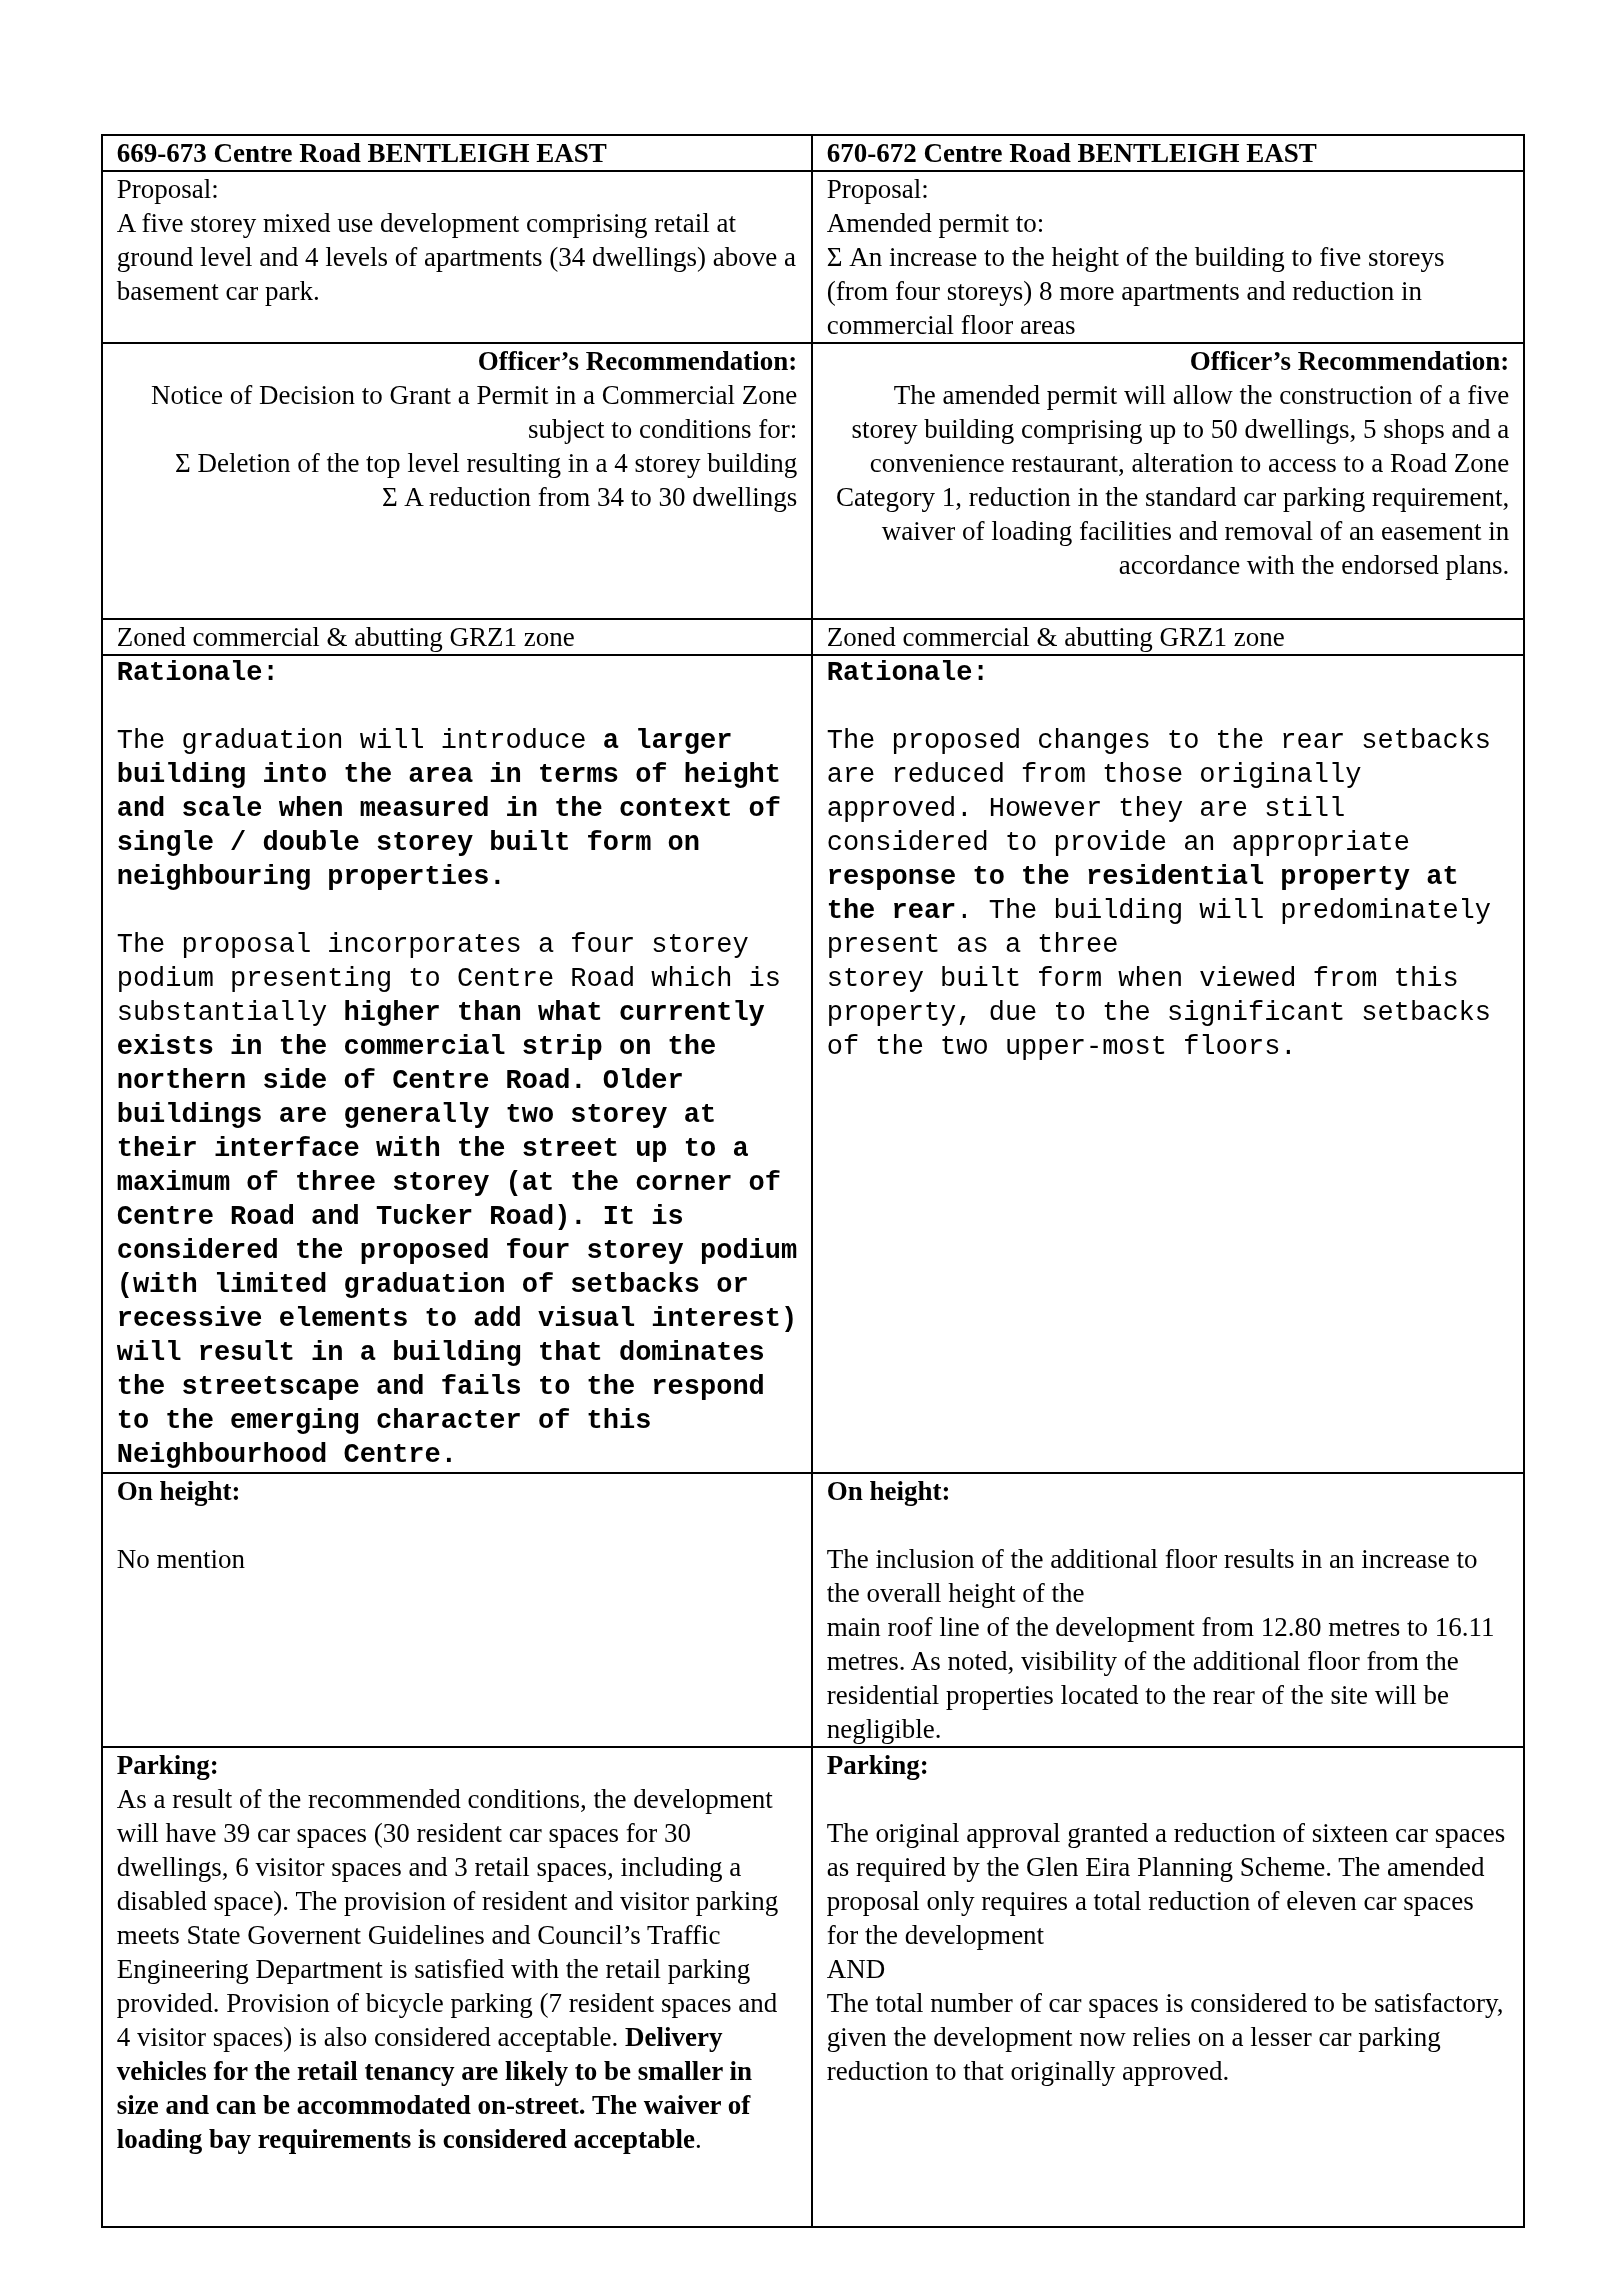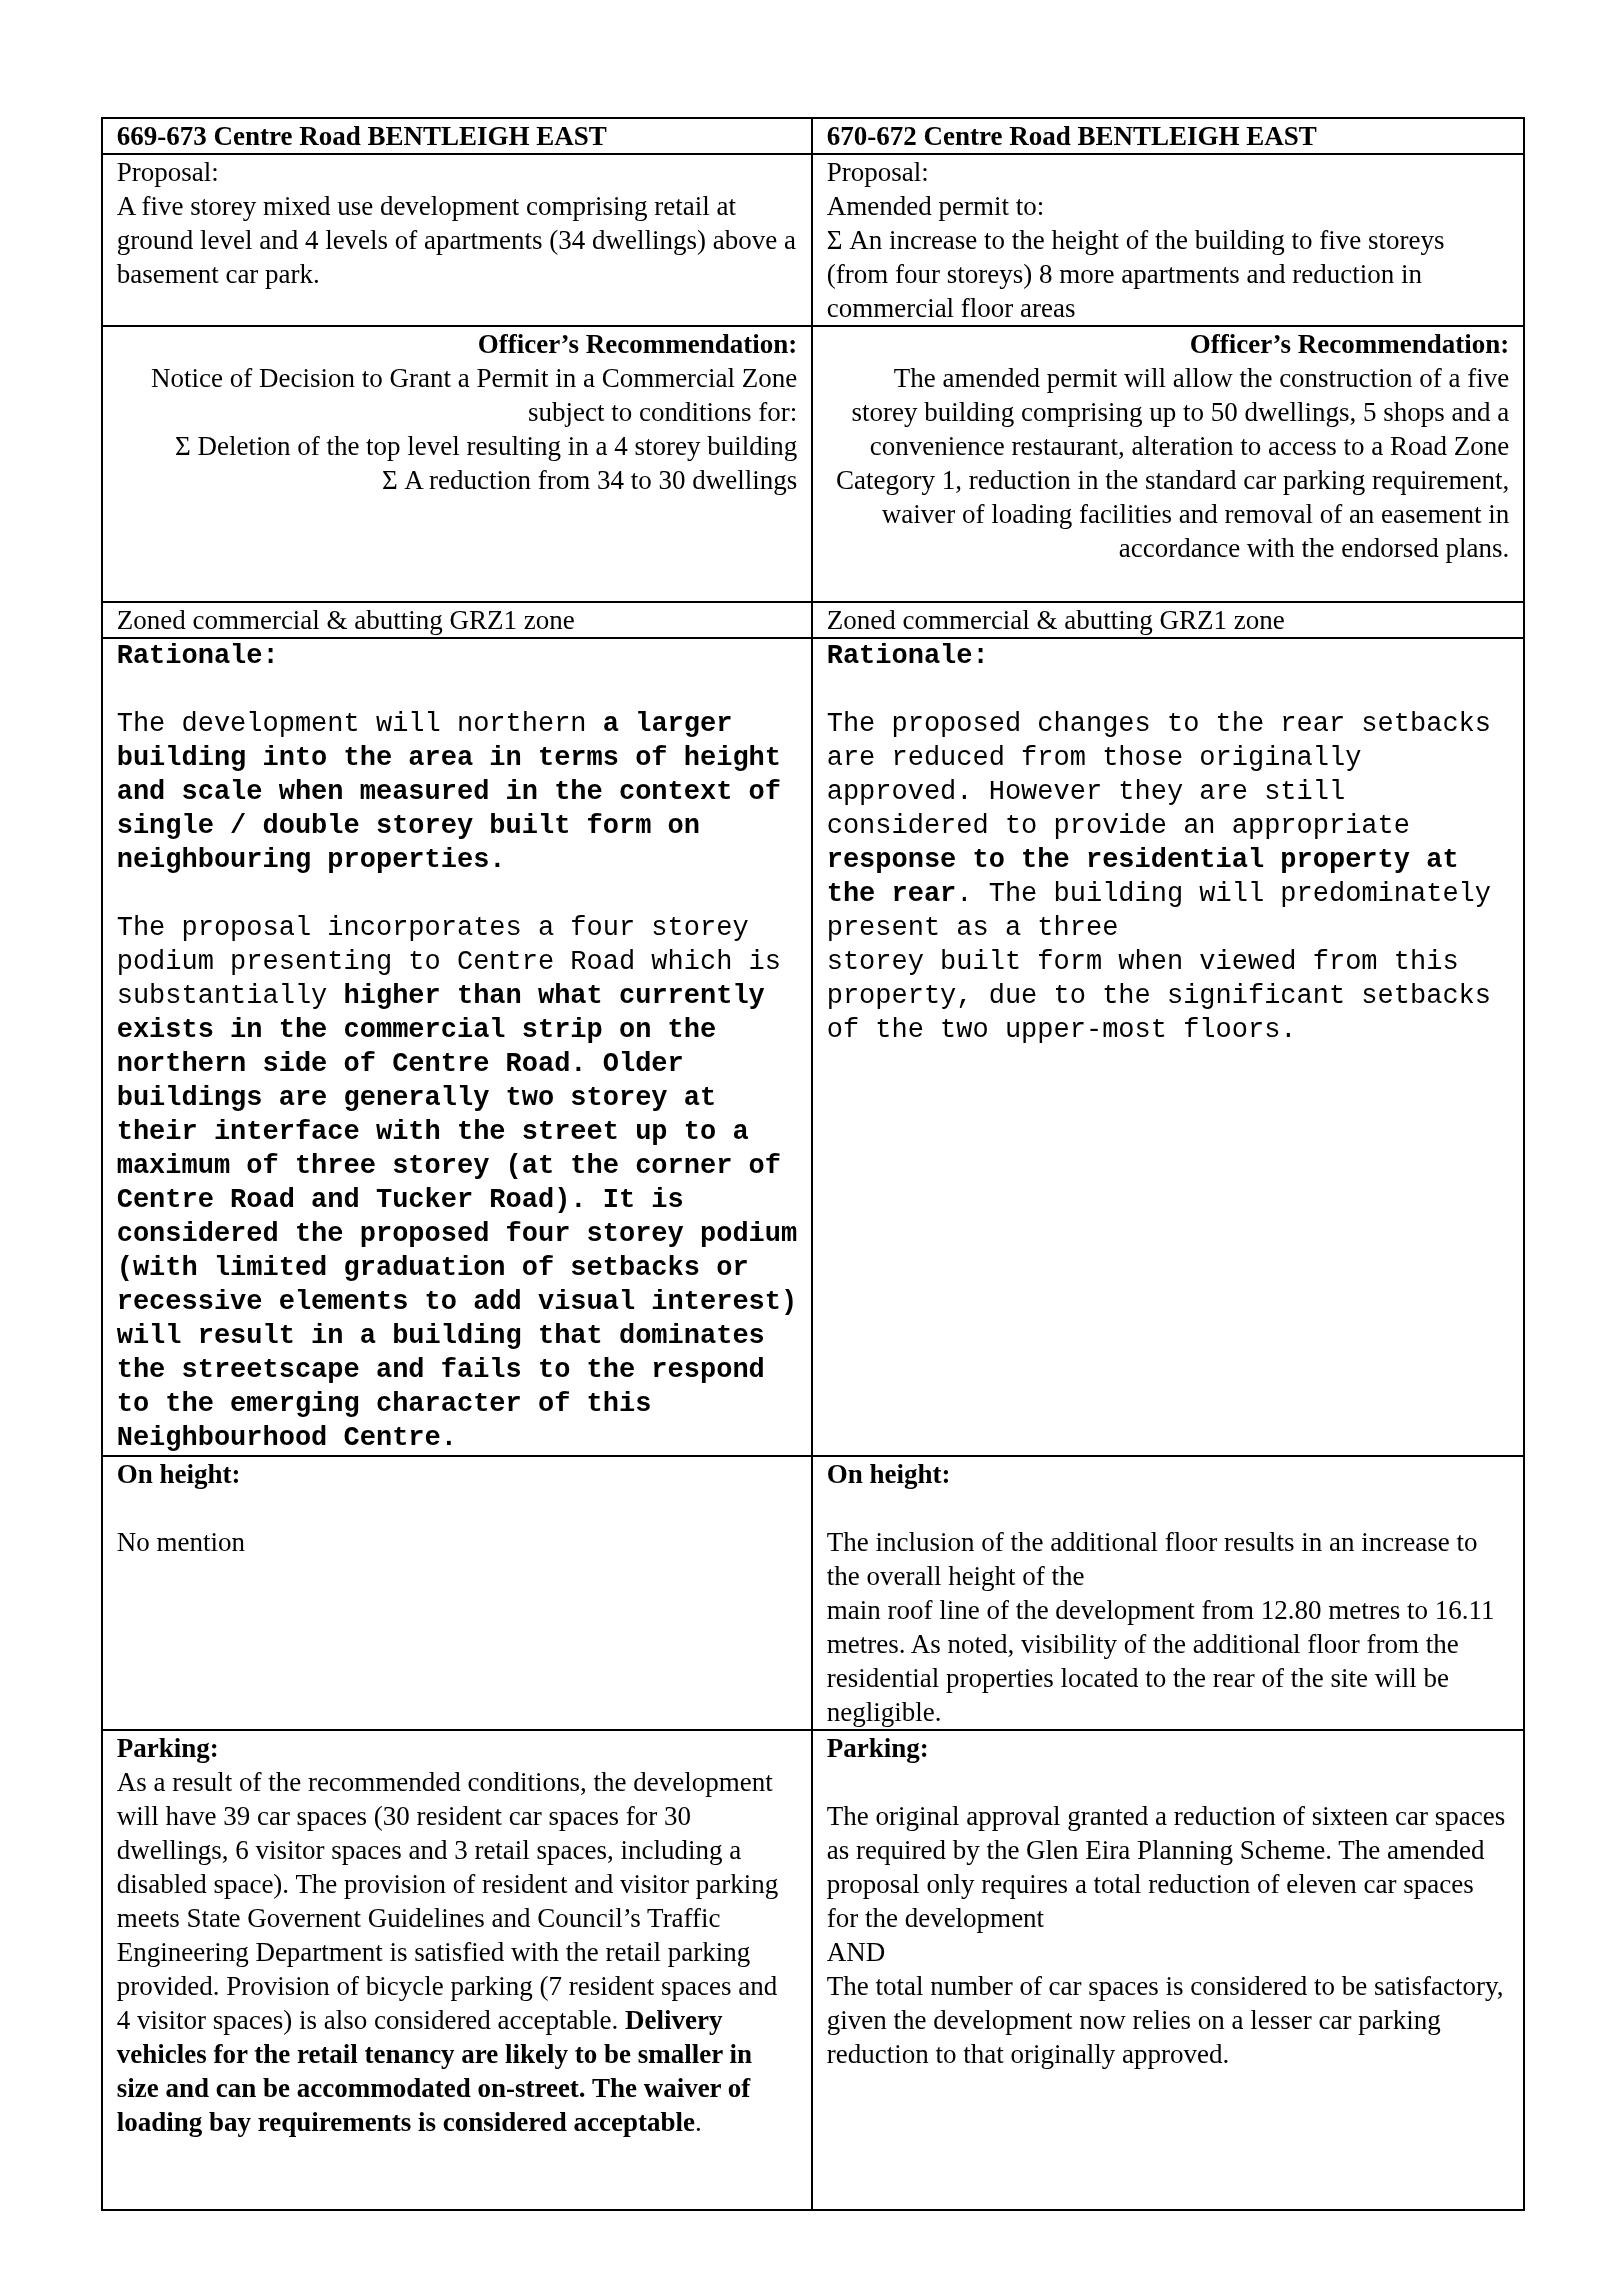--- a/index.html
+++ b/index.html
@@ -18,21 +18,21 @@
       position: absolute;
       left: 0;
       top: 0;
       width: 1621px;
       height: 2293px;
       background: #ffffff;
     }
     table.compare {
       position: absolute;
       left: 101px;
-      top: 117px;
+      top: 134px;
       width: 1421px;
       border-collapse: collapse;
       table-layout: fixed;
     }
     table.compare td {
       border: 2.5px solid #000000;
       vertical-align: top;
       padding: 0 13.7px 0 13.7px;
       font-size: 27px;
       line-height: 34px;
@@ -106,21 +106,21 @@
       </td>
       <td>
         <span>Zoned commercial &amp; abutting GRZ1 zone</span>
       </td>
     </tr>
 
     <tr class="r-rationale">
       <td>
         <div class="hd">Rationale:</div>
         <div class="gap"></div>
-        <p class="p"><span>The development will northern </span><span class="b">a larger building into the area in terms of height and scale when measured in the context of single / double storey built form on neighbouring properties.</span></p>
+        <p class="p"><span>The graduation will introduce </span><span class="b">a larger building into the area in terms of height and scale when measured in the context of single / double storey built form on neighbouring properties.</span></p>
         <div class="gap"></div>
         <p class="p"><span>The proposal incorporates a four storey podium presenting to Centre Road which is substantially </span><span class="b">higher than what currently exists in the commercial strip on the northern side of Centre Road. Older buildings are generally two storey at their interface with the street up to a maximum of three storey (at the corner of Centre Road and Tucker Road). It is considered the proposed four storey podium (with limited graduation of setbacks or recessive elements to add visual interest) will result in a building that dominates the streetscape and fails to the respond to the emerging character of this Neighbourhood Centre.</span></p>
       </td>
       <td>
         <div class="hd">Rationale:</div>
         <div class="gap"></div>
         <p class="p"><span>The proposed changes to the rear setbacks are reduced from those originally approved. However they are still considered to provide an appropriate </span><span class="b">response to the residential property at the rear</span><span>. The building will predominately present as a three</span></p>
         <p class="p">storey built form when viewed from this property, due to the significant setbacks of the two upper-most floors.</p>
       </td>
     </tr>

